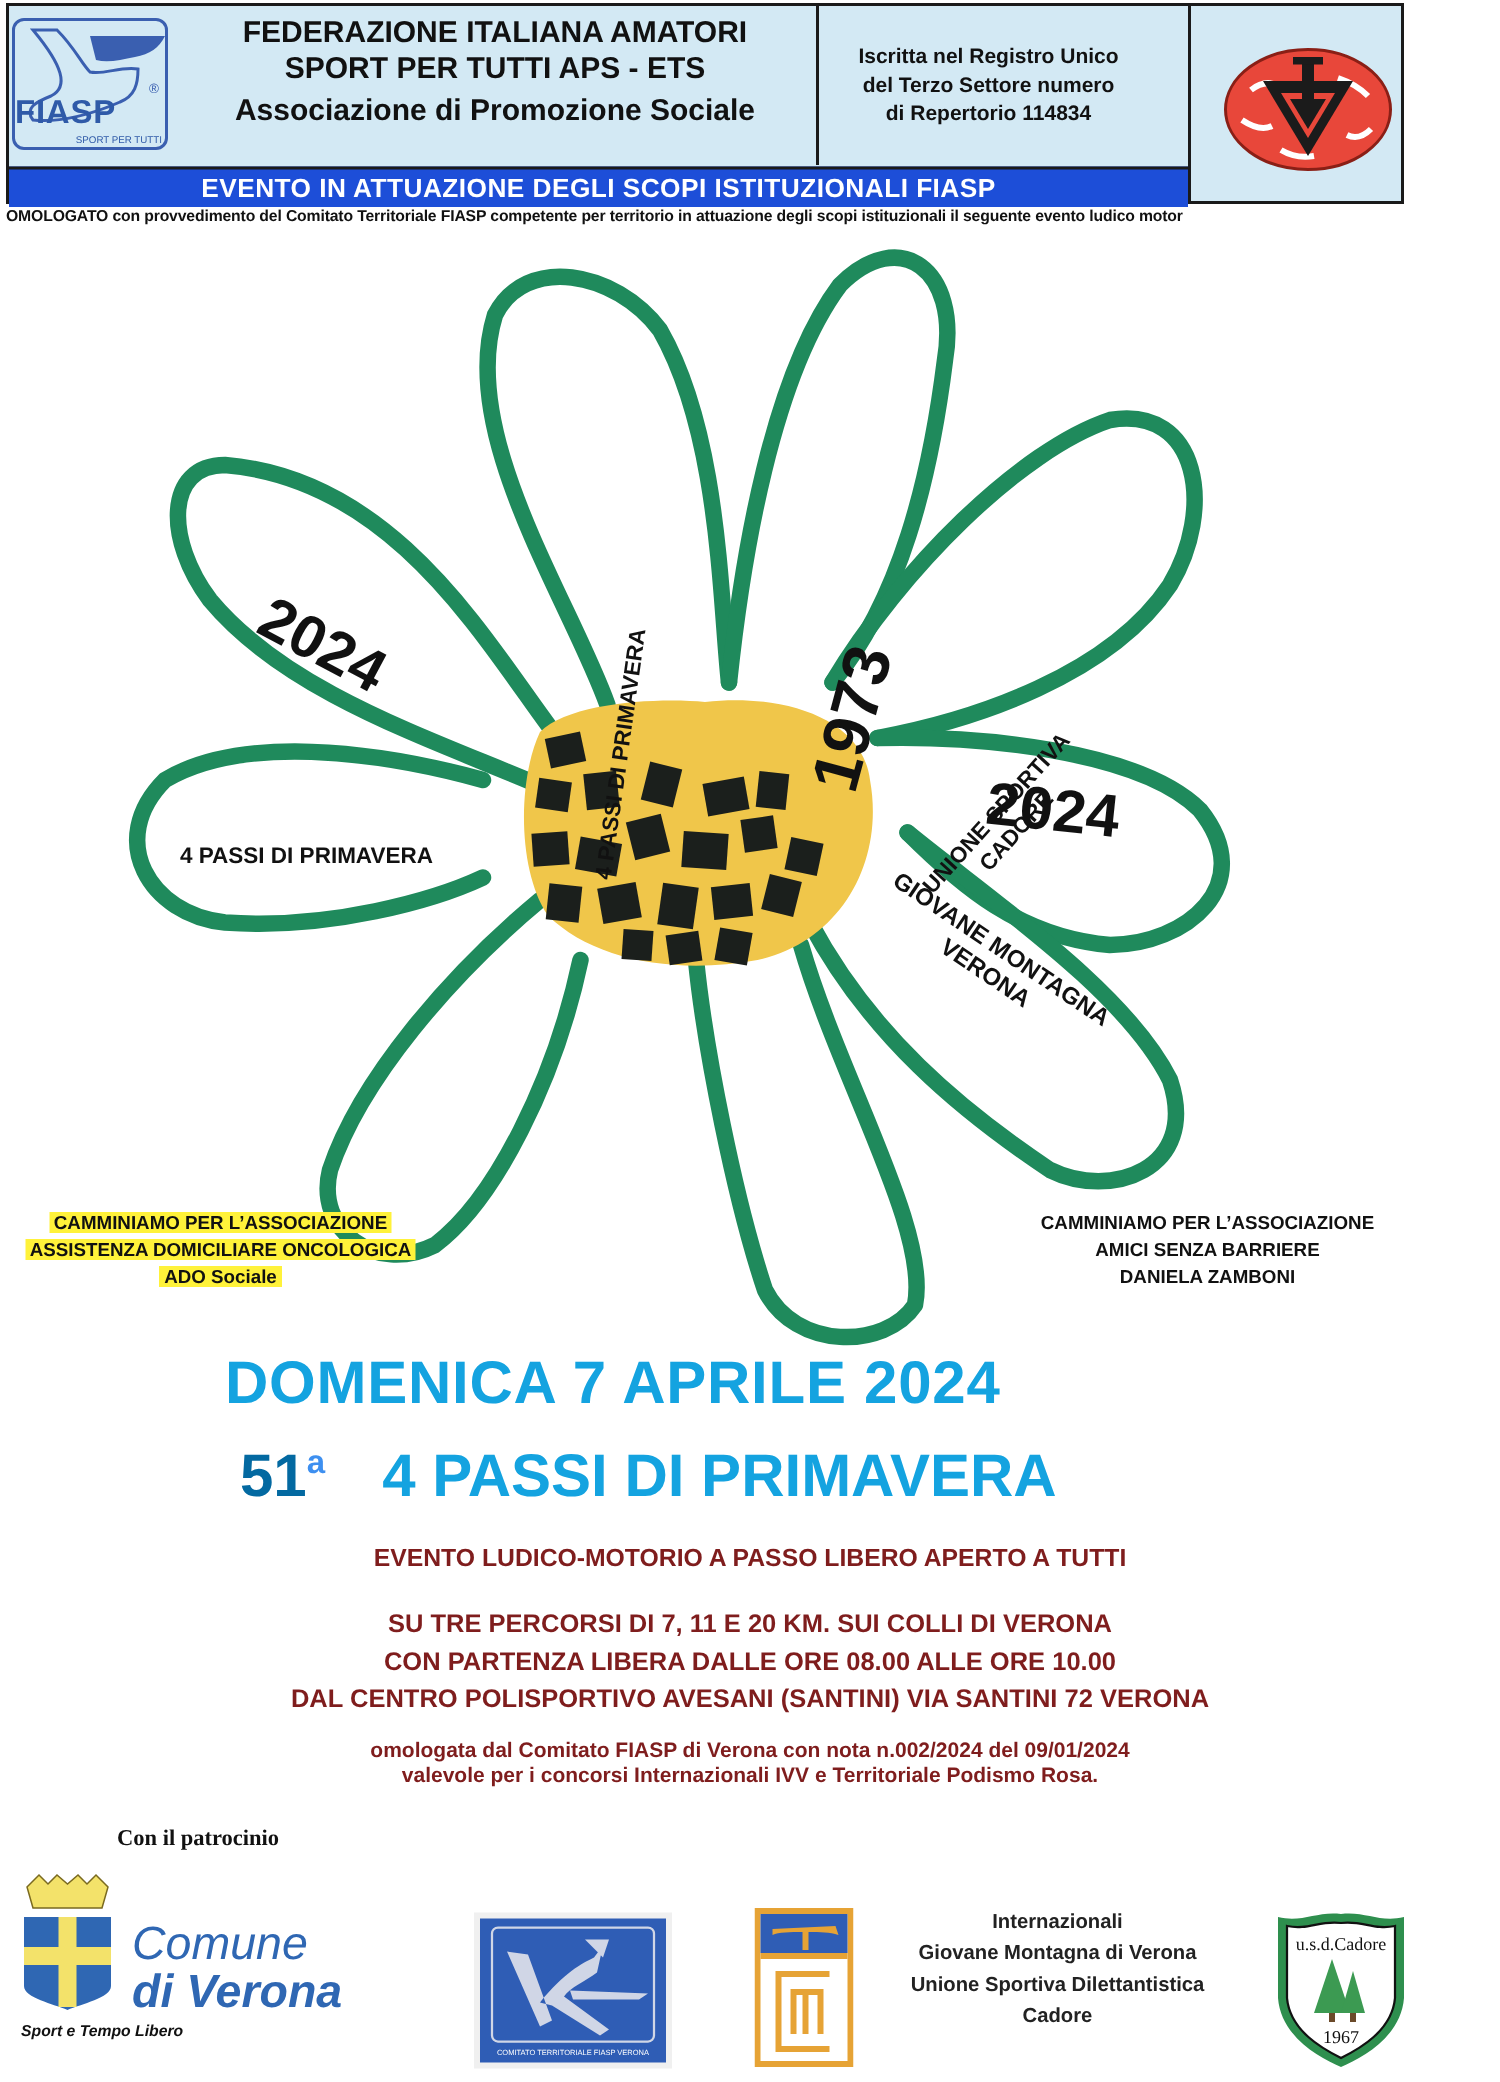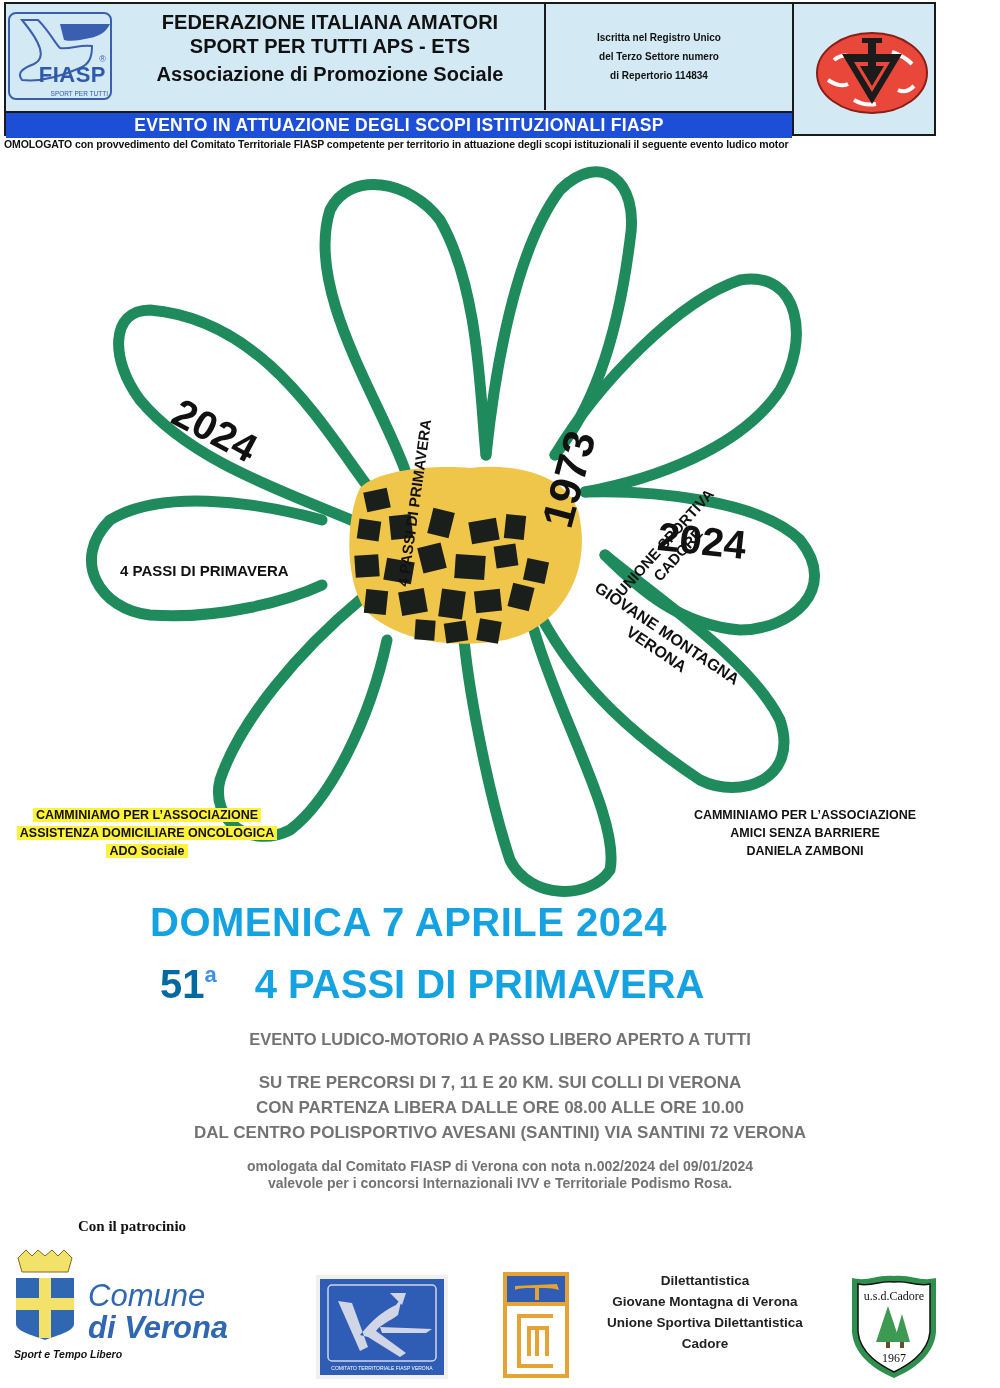--- a/index.html
+++ b/index.html
@@ -4,49 +4,49 @@
 <style>
   * { box-sizing: border-box; margin: 0; padding: 0; }
   html, body { width: 1000px; height: 1388px; background: #ffffff; overflow: hidden; }
   body { position: relative; font-family: "Liberation Sans", sans-serif; color: #111; }
 
   
   .hdr { position: absolute; left: 4px; top: 2px; width: 932px; height: 134px; background: #d3e9f4; border: 2px solid #1a1a1a; }
   .hdr-logo { position: absolute; left: 2px; top: 8px; width: 104px; height: 88px; border: 2px solid #3a5fb0; border-radius: 8px; background: #d3e9f4; }
   .hdr-logo svg { position: absolute; left: 0; top: 0; }
   .hdr-logo .reg { position: absolute; right: 4px; top: 40px; font-size: 9px; color: #3a5fb0; }
-  .hdr-logo .name { position: absolute; left: 0; right: 4px; bottom: 10px; text-align: right; font-weight: bold; font-size: 22px; color: #2f5aa8; letter-spacing: 0.5px; }
+  .hdr-logo .name { position: absolute; left: 0; right: 4px; bottom: 10px; font-weight: bold; font-size: 22px; color: #2f5aa8; letter-spacing: 0.5px; }
   .hdr-logo .tag { position: absolute; left: 0; right: 2px; bottom: 1px; text-align: right; font-size: 6.5px; color: #2f5aa8; }
   .hdr-title { position: absolute; left: 110px; top: 6px; width: 428px; text-align: center; font-weight: bold; }
   .hdr-title .l1 { font-size: 20px; line-height: 24px; }
   .hdr-title .l2 { font-size: 20px; line-height: 24px; }
   .hdr-title .l3 { font-size: 20px; line-height: 32px; }
   .hdr-div1 { position: absolute; left: 538px; top: 0; width: 2px; height: 106px; background: #1a1a1a; }
-  .hdr-reg { position: absolute; left: 544px; top: 24px; width: 218px; text-align: center; font-weight: bold; font-size: 10px; line-height: 19px; }
+  .hdr-reg { position: absolute; left: 544px; top: 24px; width: 218px; text-align: center; font-weight: bold; font-size: 14px; line-height: 19px; }
   .hdr-div2 { position: absolute; left: 786px; top: 0; width: 2px; height: 132px; background: #1a1a1a; }
   .hdr-ivv { position: absolute; left: 808px; top: 26px; width: 116px; height: 86px; }
   .hdr-bar { position: absolute; left: 0; top: 107px; width: 786px; height: 27px; background: #1d4ed8; border-top: 2px solid #1a1a1a; color: #fff; font-weight: bold; font-size: 17.5px; text-align: center; line-height: 24px; letter-spacing: 0.3px; }
   .omologato { position: absolute; left: 4px; top: 138px; width: 996px; font-size: 10.5px; font-weight: bold; white-space: nowrap; overflow: hidden; letter-spacing: -0.1px; }
 
   
   .flower { position: absolute; left: 0; top: 150px; width: 1000px; height: 760px; }
   .ptxt { position: absolute; font-weight: bold; white-space: nowrap; color: #111; }
 
   
   .charity-left { position: absolute; left: 12px; top: 806px; width: 270px; text-align: center; font-weight: bold; font-size: 12.5px; line-height: 18px; }
   .charity-left span { background: #fff23a; padding: 0 3px; }
   .charity-right { position: absolute; left: 660px; top: 806px; width: 290px; text-align: center; font-weight: bold; font-size: 12.5px; line-height: 18px; }
 
   
   .date { position: absolute; left: 150px; top: 900px; width: 660px; font-weight: bold; font-size: 40px; color: #14a3e0; letter-spacing: 0.5px; }
   .edition { position: absolute; left: 160px; top: 962px; width: 700px; font-weight: bold; font-size: 40px; color: #14a3e0; white-space: nowrap; }
   .edition .num { color: #0369a1; }
   .edition .sup { font-size: 22px; vertical-align: top; color: #3d8ff0; }
   .edition .gap { display: inline-block; width: 38px; }
-  .desc { position: absolute; left: 0; width: 1000px; text-align: center; font-weight: bold; color: #737373; }
+  .desc { position: absolute; left: 0; width: 1000px; text-align: center; font-weight: bold; color: #7f1d1d; }
   .desc1 { top: 1030px; font-size: 16.5px; }
   .desc2 { top: 1070px; font-size: 17px; line-height: 25px; }
   .desc3 { top: 1158px; font-size: 14px; line-height: 17px; }
 
   
   .patrocinio { position: absolute; left: 78px; top: 1218px; font-family: "Liberation Serif", serif; font-weight: bold; font-size: 15px; }
   .verona { position: absolute; left: 12px; top: 1248px; width: 270px; height: 118px; font-style: italic; }
   .verona .txt1, .verona .txt2 { position: absolute; left: 76px; font-size: 31px; color: #2f67b3; font-weight: normal; }
   .verona .txt1 { top: 30px; }
   .verona .txt2 { top: 62px; font-weight: bold; }
@@ -210,21 +210,21 @@
   <svg width="66" height="106" viewBox="0 0 66 106">
     <rect x="2" y="2" width="62" height="102" fill="#fff" stroke="#e6a335" stroke-width="4"></rect>
     <rect x="4" y="4" width="58" height="26" fill="#2f5db5"></rect>
     <path d="M12 14 L54 12 L56 18 C50 16 44 16 36 16 L36 28 L32 28 L32 16 C24 16 16 16 12 18 Z" fill="#e6a335"></path>
     <rect x="4" y="30" width="58" height="4" fill="#e6a335"></rect>
     <path d="M14 42 L50 42 L50 46 L18 46 L18 92 L50 92 L50 96 L14 96 Z M24 54 L46 54 L46 84 L42 84 L42 58 L36 58 L36 84 L32 84 L32 58 L28 58 L28 84 L24 84 Z" fill="#e6a335"></path>
   </svg>
 </div>
 
 <div class="org">
-  <div>Dilettantistica</div>
+  <div>Internazionali</div>
   <div>Giovane Montagna di Verona</div>
   <div>Unione Sportiva Dilettantistica</div>
   <div>Cadore</div>
 </div>
 
 <div class="cadore">
   <svg width="92" height="108" viewBox="0 0 92 108">
     <path d="M4 6 C20 10 30 2 46 4 C62 2 72 10 88 6 L88 60 C86 86 60 100 46 106 C32 100 6 86 4 60 Z" fill="#2e8f4e"></path>
     <path d="M10 12 C24 15 32 8 46 10 C60 8 68 15 82 12 L82 60 C80 82 58 94 46 100 C34 94 12 82 10 60 Z" fill="#fff" stroke="#111" stroke-width="1.5"></path>
     <text x="46" y="28" font-size="12" text-anchor="middle" font-family="Liberation Serif, serif" fill="#111">u.s.d.Cadore</text>

